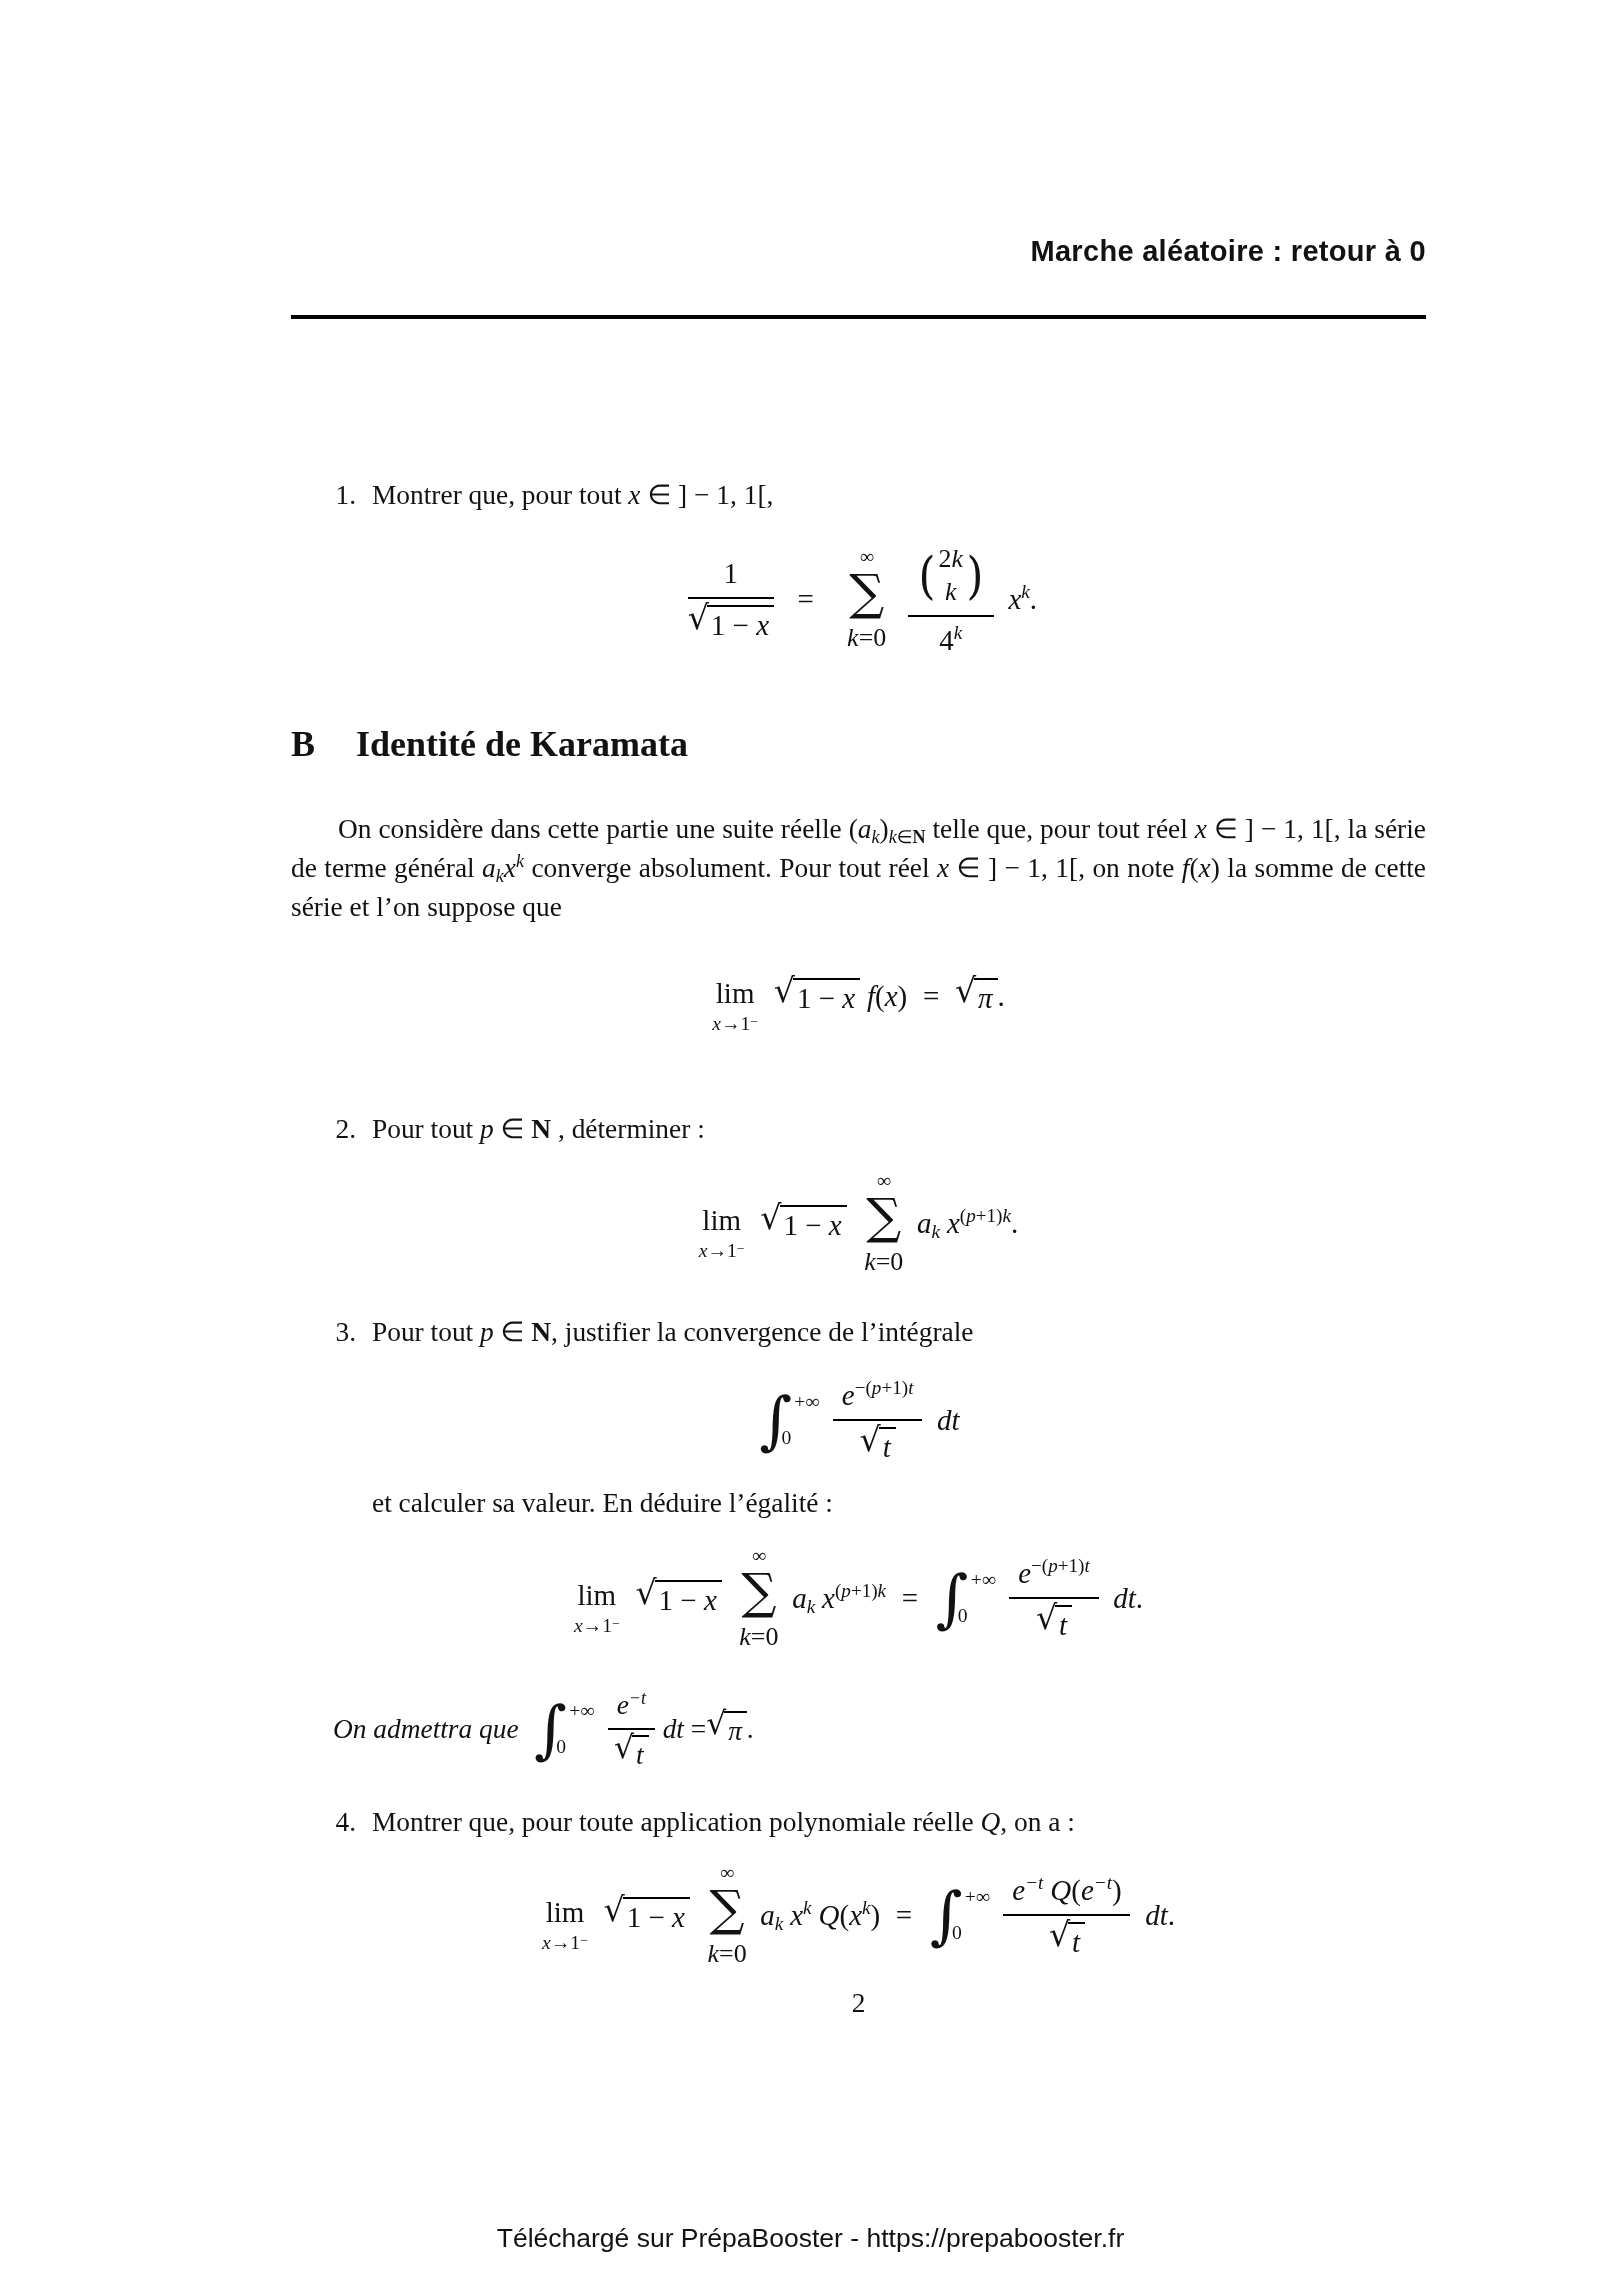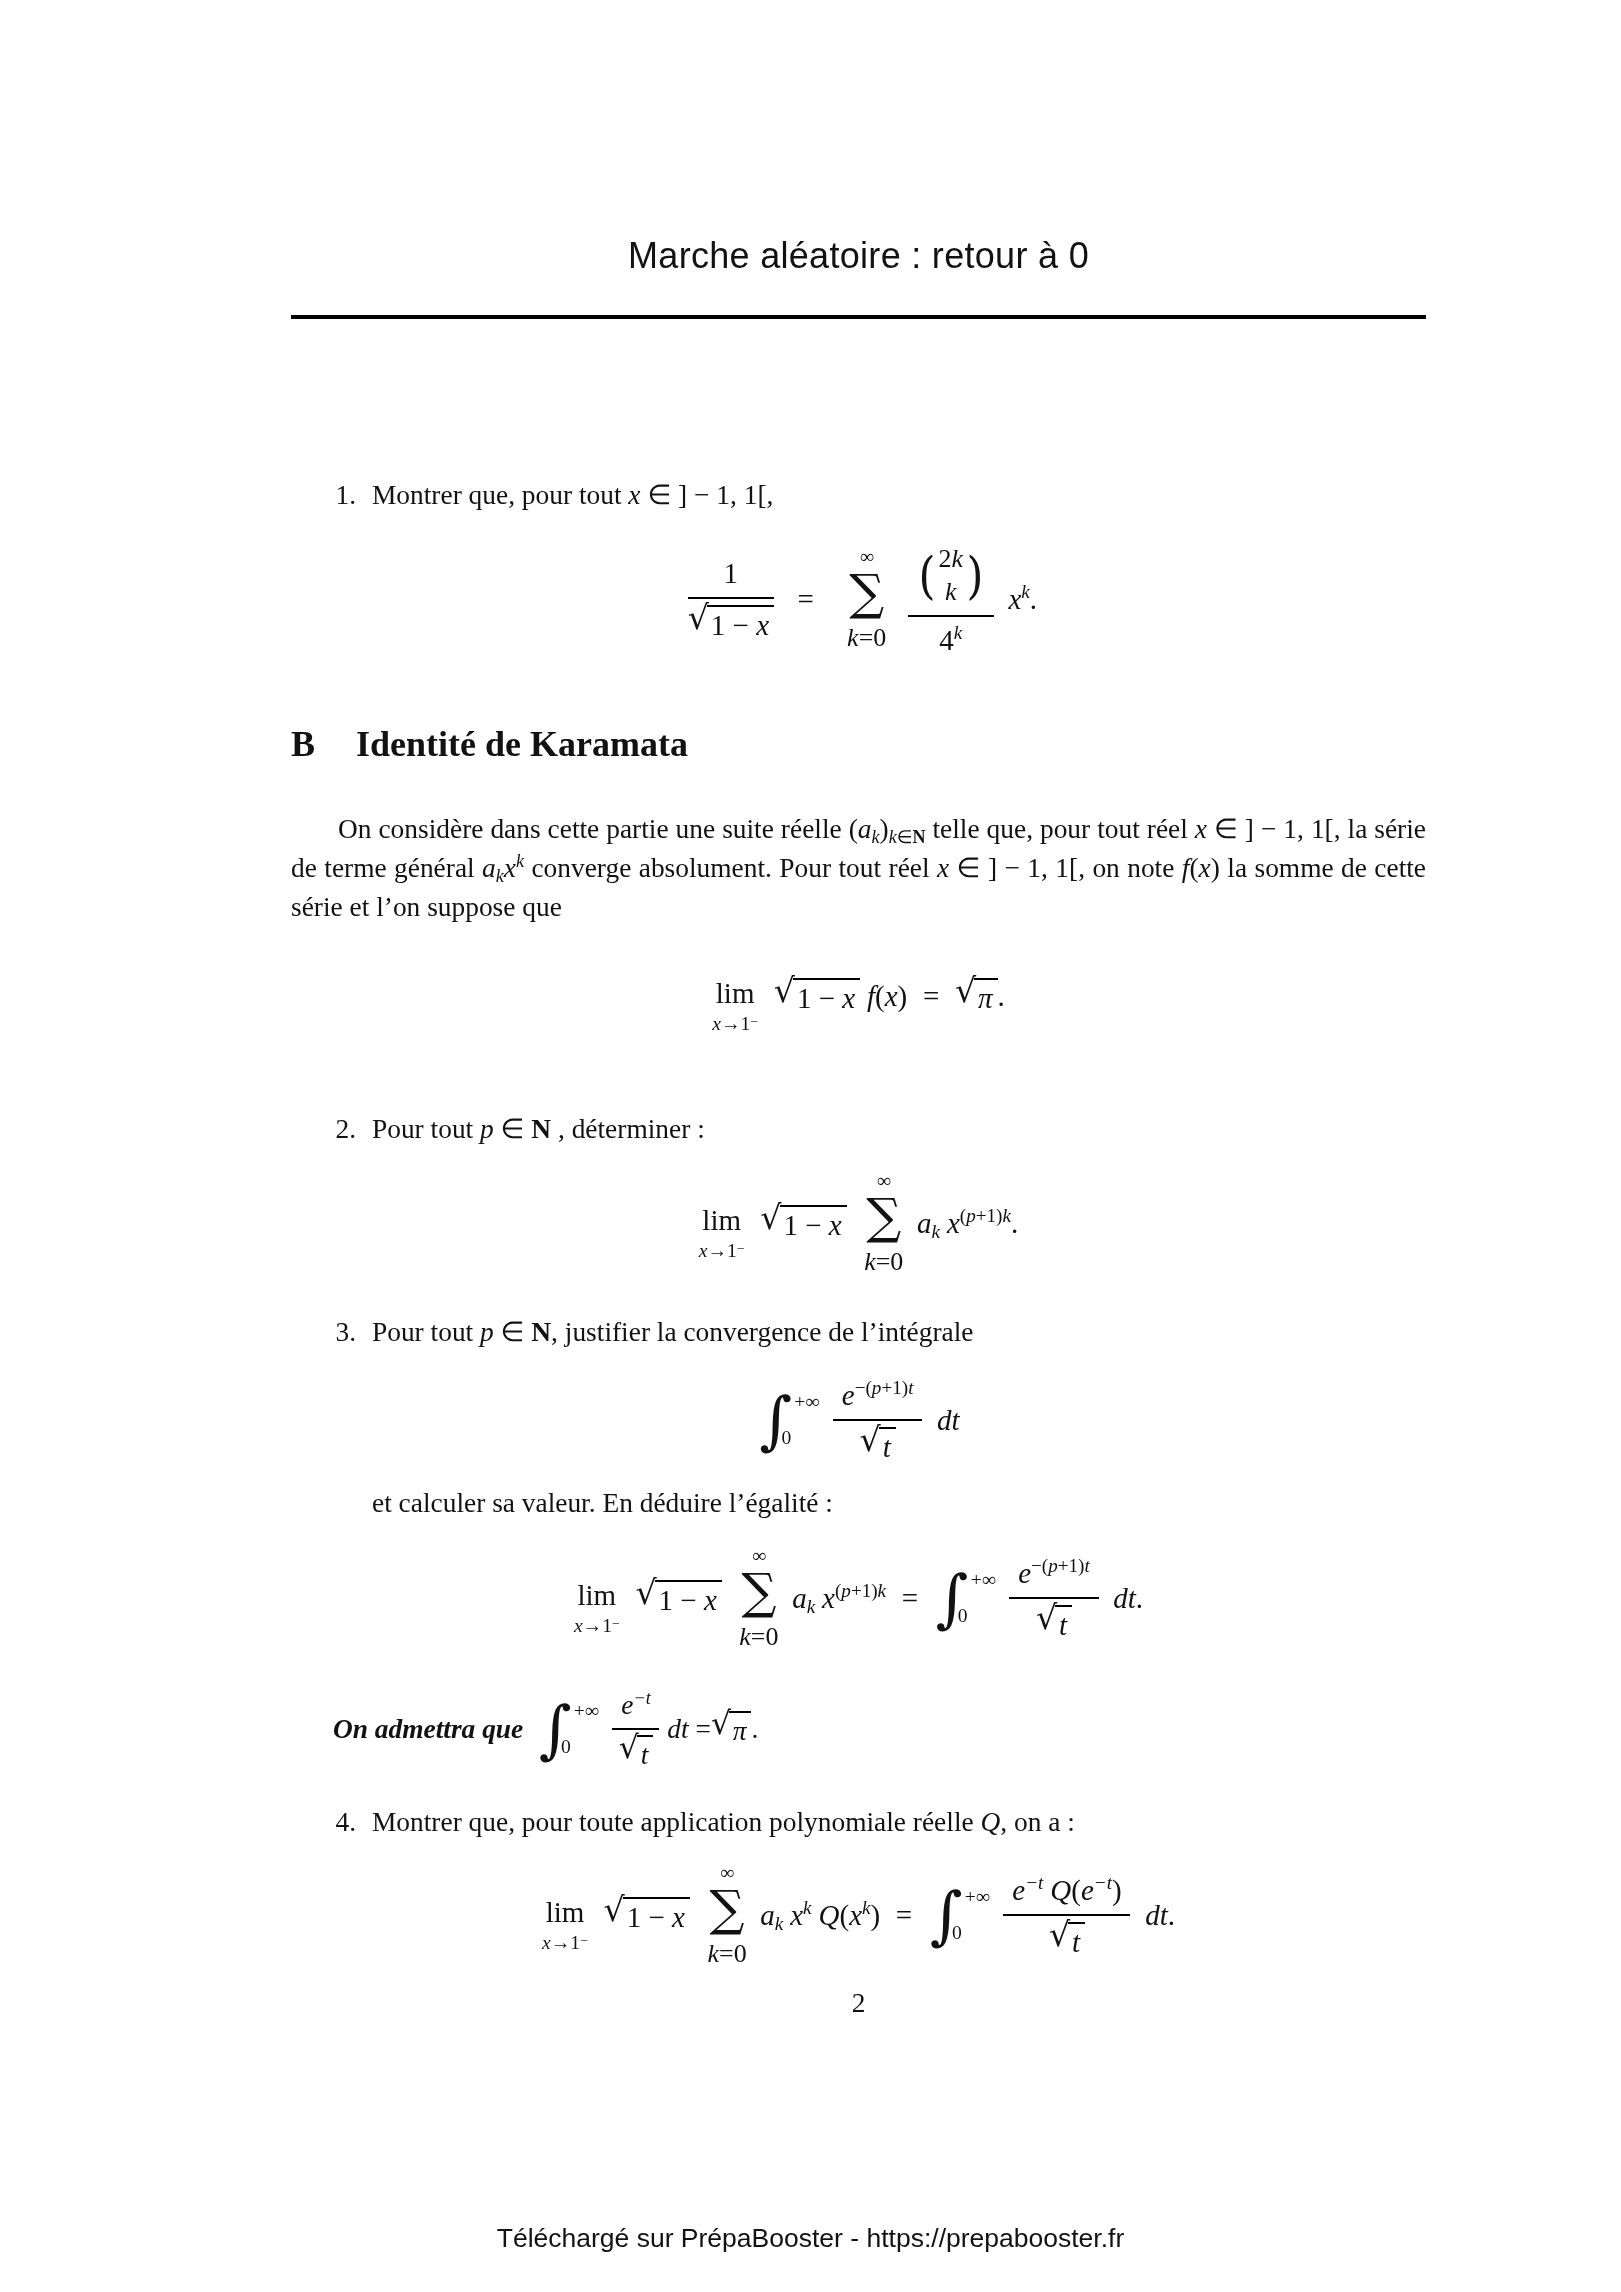--- a/index.html
+++ b/index.html
@@ -4,40 +4,40 @@
 <style>
   html,body { margin:0; padding:0; background:#ffffff; }
   .page {
     position:relative; width:1621px; height:2293px; background:#ffffff;
     font-family:"Liberation Serif", serif; color:#121212; overflow:hidden;
   }
   .abs { position:absolute; }
   .blk { left:291px; width:1135px; }
 
   .header-title {
-    text-align:center; font-family:"Liberation Sans", sans-serif;
-    font-size:36px; letter-spacing:0.3px;
+    text-align:right; font-family:"Liberation Sans", sans-serif;
+    font-size:29px; letter-spacing:0.3px;font-weight:bold;
   }
   .head-rule { height:3.9px; background:#000; }
 
   .sec { font-weight:bold; font-size:36px; line-height:1.1; }
   .sec .letter { display:inline-block; margin-right:41px; }
 
   .item { font-size:27.4px; line-height:39px; padding-left:81px; }
   .item .label { position:absolute; left:0; top:0; width:65px; text-align:right; }
   .cont { font-size:27.4px; line-height:39px; }
 
   .para {
     font-size:27.4px; line-height:39px; text-align:justify; text-indent:47px;
   }
 
   .eq { display:flex; justify-content:center; align-items:center;
         font-size:29px; line-height:1.2; }
   .note { display:flex; align-items:center; font-size:27.4px; line-height:1.2; }
-  .note-lead { font-style:italic; margin-right:13.7px;font-weight:bold; }
+  .note-lead { font-style:italic; margin-right:13.7px; }
 
   .pagenum { text-align:center; font-size:27.4px; }
   .footer {
     left:0; width:1621px; text-align:center;
     font-family:"Liberation Sans", sans-serif; font-size:26.5px;
   }
 
   
   .mi  { font-style:italic; }
   .mbf { font-weight:bold; font-style:normal; }

